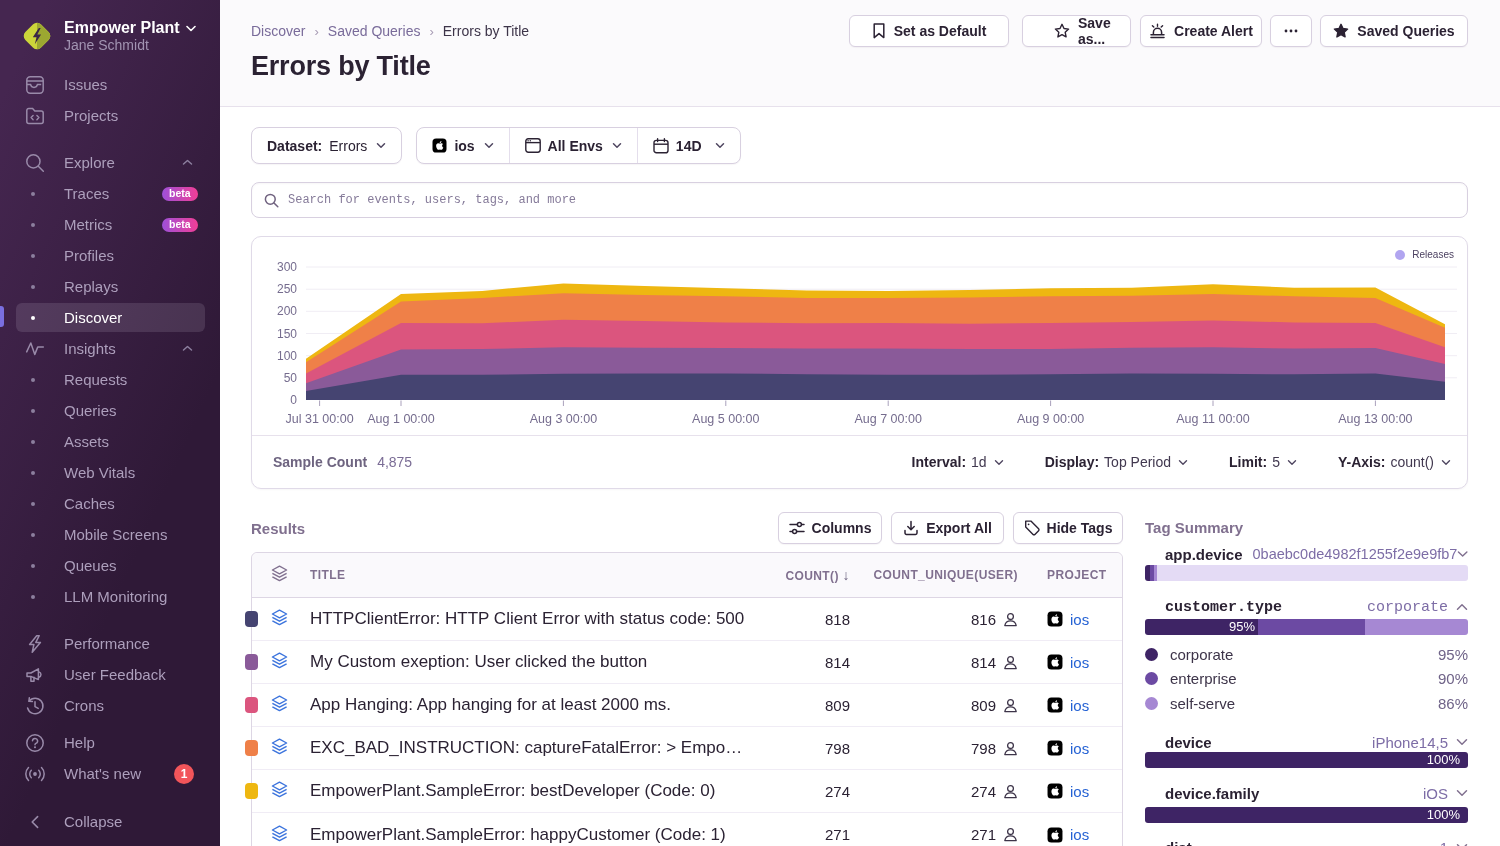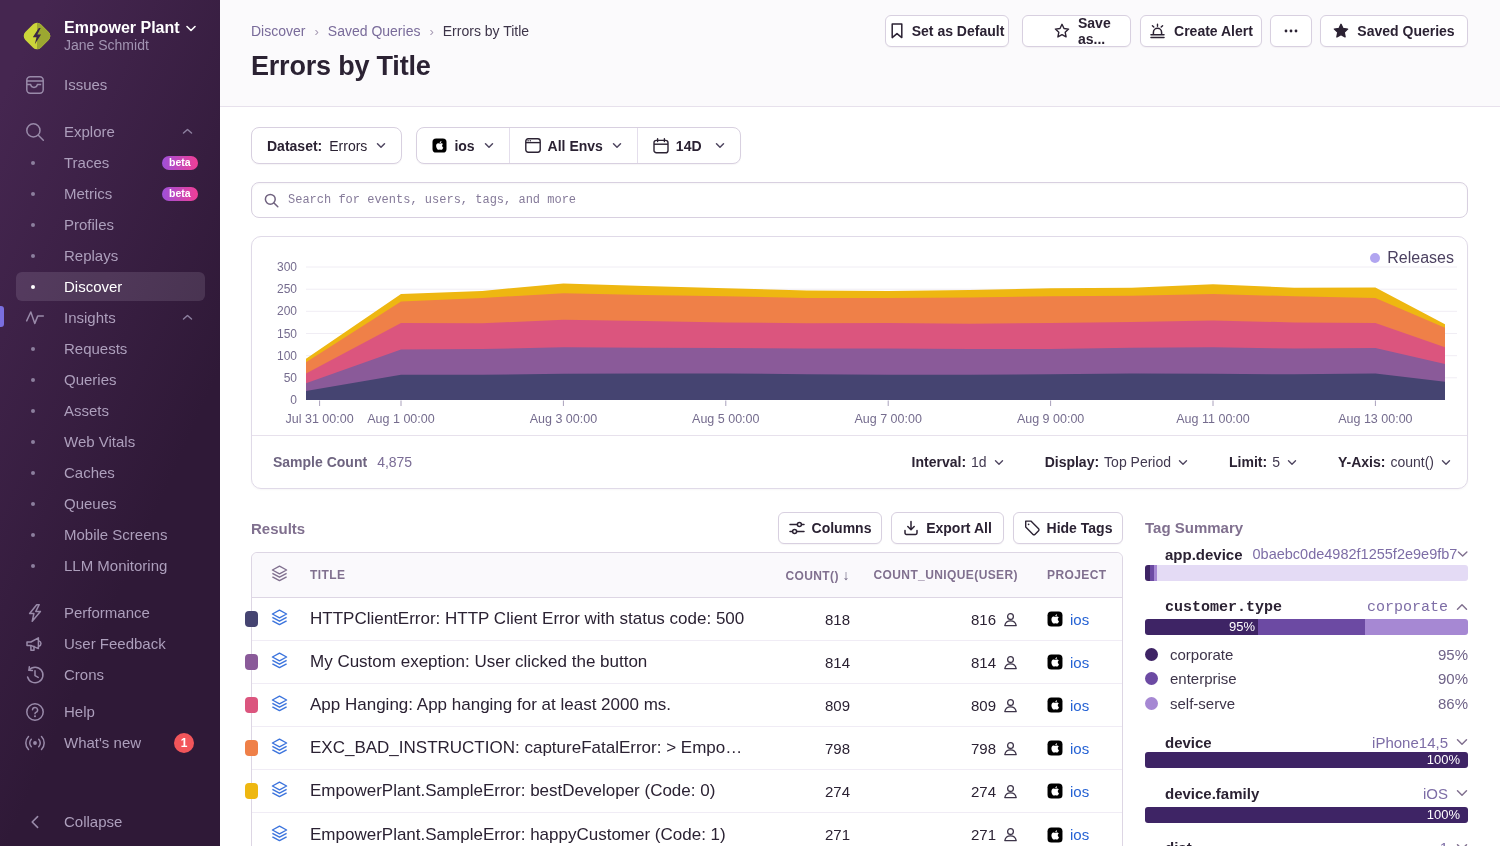--- a/index.html
+++ b/index.html
@@ -41,21 +41,21 @@
 .fbtn { display:flex; align-items:center; height:37px; background:#fff; border:1px solid #d8d0e0; border-radius:8px; font-size:14px; box-shadow:0 1px 1px rgba(40,30,60,0.04);}
 .fbtn .bseg { display:flex; align-items:center; gap:7px; padding:0 15px; height:100%; }
 .fbtn .divider { width:1px; height:100%; background:#e4deec; }
 .b { font-weight:700; }
 .chevd { margin-left:2px; }
 .searchbar { margin-top:18px; height:36px; border:1px solid #d8d0e0; border-radius:8px; background:#fff; display:flex; align-items:center; padding:0 12px; box-shadow:inset 0 1px 2px rgba(40,30,60,0.04);}
 .searchbar .ph { font-family:"Liberation Mono", monospace; font-size:12px; color:#857a99; margin-left:9px; letter-spacing:0.2px; letter-spacing:0px;}
 
 .chartpanel { position:relative; margin-top:18px; height:253px; border:1px solid #e0dae8; border-radius:10px; background:#fff; box-shadow:0 1px 2px rgba(40,30,60,0.04);}
 .chartsvg { position:absolute; left:0; top:0; }
-.legend { position:absolute; right:13px; top:12px; font-size:16px; color:#4c4161; display:flex; align-items:center; gap:7px;}
+.legend { position:absolute; right:13px; top:12px; font-size:10px; color:#4c4161; display:flex; align-items:center; gap:7px;}
 .legend .ldot { width:10px; height:10px; border-radius:50%; background:#b1a5f0; }
 .chartfoot { position:absolute; left:0; right:0; bottom:0; height:53px; border-top:1px solid #e7e1ec; display:flex; align-items:center; font-size:14px; }
 .cf-left { margin-left:21px; color:#6e6480; font-weight:700;}
 .cf-left .num { color:#7a6c95; font-weight:400; margin-left:10px; }
 .cf-right { margin-left:auto; margin-right:16px; display:flex; gap:41px; align-items:center; color:#2b2233;}
 .cf-item { display:flex; align-items:center; gap:5px; }
 .cf-item .val { font-weight:400; color:#41384f; }
 
 .resultsrow { margin-top:23px; display:flex; }
 .res-left { width:872px; }
@@ -109,20 +109,25 @@
           <path d="M1 1.5 L5 5.5 L9 1.5" stroke="#fff" stroke-width="1.6" fill="none" stroke-linecap="round" stroke-linejoin="round"></path>
         </svg></div>
     <div class="sb-user">Jane Schmidt</div>
   </div>
   <div class="sb-accent"></div>
   <div class="sb-menu">
     <div class="sb-item"><svg class="icn" viewBox="0 0 20 20">
           <rect x="1.8" y="1.8" width="16.4" height="16.4" rx="3.4" fill="none" stroke="#998aa9" stroke-width="1.5"></rect>
           <path d="M1.8 6.1 h16.4 M1.8 9.4 h3.7 c0.4 1.9 1.8 3 3.5 3 s3.1 -1.1 3.5 -3 h3.7" fill="none" stroke="#998aa9" stroke-width="1.5"></path>
         </svg>Issues</div>
+    <div class="sb-item"><svg class="icn" viewBox="0 0 20 20">
+          <path d="M1.8 4.5 a2 2 0 0 1 2 -2 h3.8 l2.2 2.5 h6.4 a2 2 0 0 1 2 2 v8.5 a2 2 0 0 1 -2 -0 v0 a2 2 0 0 1 -2 2" fill="none" stroke="none"></path>
+          <path d="M1.8 4.5 a2 2 0 0 1 2 -2 h3.8 l2.2 2.5 h6.4 a2 2 0 0 1 2 2 v8.5 a2 2 0 0 1 -2 2 h-12.4 a2 2 0 0 1 -2 -2 Z" fill="none" stroke="#998aa9" stroke-width="1.5"></path>
+          <path d="M8.1 9.5 l-2 2.1 2 2.1 M11.9 9.5 l2 2.1 -2 2.1" fill="none" stroke="#998aa9" stroke-width="1.4" stroke-linecap="round" stroke-linejoin="round"></path>
+        </svg>Projects</div>
     <div class="spacer16"></div>
     <div class="sb-item"><svg class="icn" viewBox="0 0 20 20">
           <circle cx="8.4" cy="8.4" r="6.6" fill="none" stroke="#998aa9" stroke-width="1.5"></circle>
           <path d="M13.3 13.3 L18.3 18.3" stroke="#998aa9" stroke-width="1.5" stroke-linecap="round"></path>
         </svg>Explore<svg class="chev" width="11" height="7" viewBox="0 0 11 7">
           <path d="M1.5 5 L5.5 1.5 L9.5 5" stroke="#8c7f9e" stroke-width="1.5" fill="none" stroke-linecap="round" stroke-linejoin="round"></path>
         </svg></div>
     <div class="sb-item"><span class="dot"></span>Traces<span class="beta">beta</span></div>
     <div class="sb-item"><span class="dot"></span>Metrics<span class="beta">beta</span></div>
     <div class="sb-item"><span class="dot"></span>Profiles</div>
@@ -131,22 +136,22 @@
     <div class="sb-item"><svg class="icn" viewBox="0 0 20 20">
           <path d="M1.7 12.9 L5.8 4 L9.8 15.4 L12.7 8.1 h5.6" fill="none" stroke="#998aa9" stroke-width="1.5" stroke-linecap="round" stroke-linejoin="round"></path>
         </svg>Insights<svg class="chev" width="11" height="7" viewBox="0 0 11 7">
           <path d="M1.5 5 L5.5 1.5 L9.5 5" stroke="#8c7f9e" stroke-width="1.5" fill="none" stroke-linecap="round" stroke-linejoin="round"></path>
         </svg></div>
     <div class="sb-item"><span class="dot"></span>Requests</div>
     <div class="sb-item"><span class="dot"></span>Queries</div>
     <div class="sb-item"><span class="dot"></span>Assets</div>
     <div class="sb-item"><span class="dot"></span>Web Vitals</div>
     <div class="sb-item"><span class="dot"></span>Caches</div>
+    <div class="sb-item"><span class="dot"></span>Mobile Screens</div>
     <div class="sb-item"><span class="dot"></span>Queues</div>
-    <div class="sb-item"><span class="dot"></span>Mobile Screens</div>
     <div class="sb-item"><span class="dot"></span>LLM Monitoring</div>
     <div class="spacer16"></div>
     <div class="sb-item"><svg class="icn" viewBox="0 0 20 20">
           <path d="M11.7 1.7 L4.6 10.5 h4.3 L7.2 18.3 L15.4 8.4 h-4.6 L14.2 1.7 Z" fill="none" stroke="#998aa9" stroke-width="1.5" stroke-linejoin="round"></path>
         </svg>Performance</div>
     <div class="sb-item"><svg class="icn" viewBox="0 0 20 20">
           <path d="M2 8 h3.9 L13.4 3.8 v10.8 L5.9 11.4 h-3.9 Z" fill="none" stroke="#998aa9" stroke-width="1.5" stroke-linejoin="round"></path>
           <path d="M5.9 11.4 v4.8 h3.1 v-4.4 M13.9 6.9 a2.8 2.8 0 0 1 0 5.4" fill="none" stroke="#998aa9" stroke-width="1.5" stroke-linejoin="round"></path>
         </svg>User Feedback</div>
     <div class="sb-item"><svg class="icn" viewBox="0 0 20 20">
@@ -171,21 +176,21 @@
           <path d="M12.6 4.6 L7.2 10 L12.6 15.4" fill="none" stroke="#998aa9" stroke-width="1.6" stroke-linecap="round" stroke-linejoin="round"></path>
         </svg>Collapse</div>
     </div>
 </div>
 
 <div class="main">
   <div class="pagehead">
     <div class="crumbs"><span class="lk">Discover</span><span class="sep">›</span><span class="lk">Saved Queries</span><span class="sep">›</span><span class="cur">Errors by Title</span></div>
     <div class="pagetitle">Errors by Title</div>
     <div class="topbtns">
-      <div class="btn" style="width:124px;"><svg width="14" height="16" viewBox="0 0 14 16">
+      <div class="btn" style="width:160px;"><svg width="14" height="16" viewBox="0 0 14 16">
             <path d="M2.2 1 h9.6 v13.6 l-4.8 -4 l-4.8 4 Z" fill="none" stroke="#2b2233" stroke-width="1.5" stroke-linejoin="round"></path>
           </svg>Set as Default</div>
       <div class="btn" style="width:109px; margin-left:13px;padding-left:31px;"><svg width="16" height="16" viewBox="0 0 16 16">
             <path d="M8 1.3 l2 4.2 4.6 0.6 -3.4 3.2 0.9 4.6 L8 11.6 3.9 13.9 4.8 9.3 1.4 6.1 6 5.5 Z" fill="none" stroke="#2b2233" stroke-width="1.4" stroke-linejoin="round"></path>
           </svg>Save as...</div>
       <div class="btn" style="width:122px; margin-left:9px;"><svg width="17" height="17" viewBox="0 0 17 17">
             <path d="M4.4 11.7 v-2.3 a4.1 4.1 0 0 1 8.2 0 v2.3" fill="none" stroke="#2b2233" stroke-width="1.5" stroke-linejoin="round"></path>
             <path d="M2 11.7 h13 M2 14.5 h13" stroke="#2b2233" stroke-width="1.5" fill="none" stroke-linecap="round"></path>
             <path d="M8.5 1.2 v2 M3.4 2.7 l1.4 1.4 M13.6 2.7 l-1.4 1.4" stroke="#2b2233" stroke-width="1.4" fill="none" stroke-linecap="round"></path>
           </svg>Create Alert</div>

